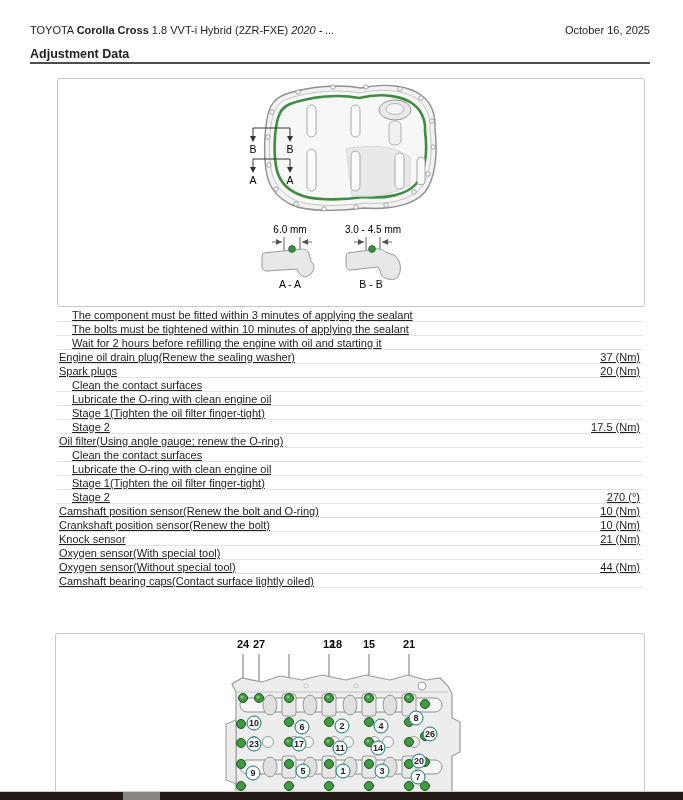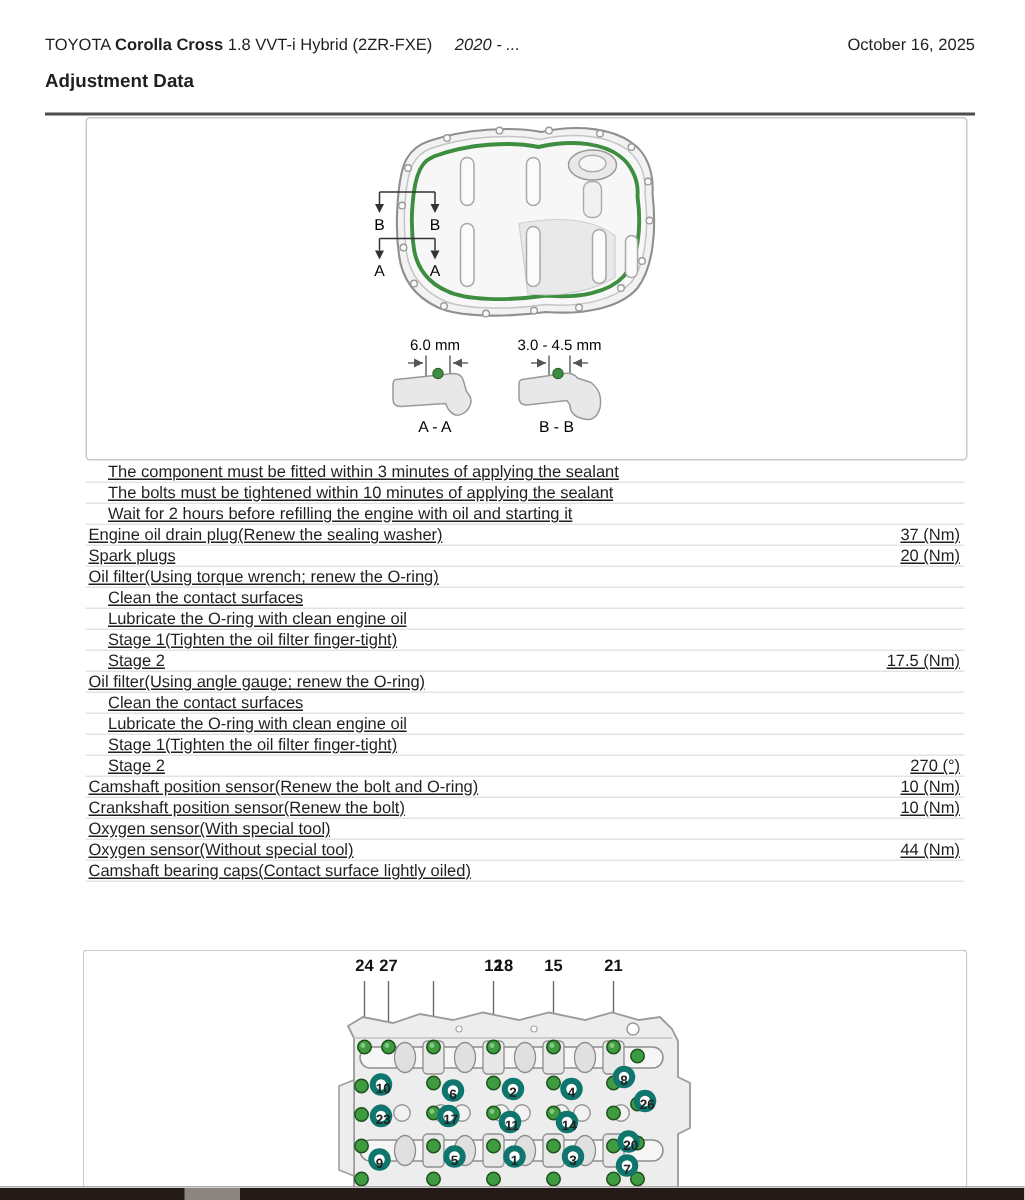--- a/index.html
+++ b/index.html
@@ -5,41 +5,41 @@
   html,body{margin:0;padding:0;}
   body{
     width:683px;height:800px;position:relative;overflow:hidden;
     background:#ffffff;color:#1f1f1f;
     font-family:"Liberation Sans", sans-serif;
   }
   
   .doc-header{position:absolute;left:30px;top:24px;width:620px;display:flex;justify-content:space-between;font-size:11px;}
   .doc-header .title-left span{white-space:pre;}
   .b{font-weight:bold;}
-  .i{font-style:italic;margin-left:12px;}
+  .i{font-style:italic;}
   .section-title{
     position:absolute;left:30px;top:47px;width:620px;
-    font-size:12.5px;font-weight:bold;padding-bottom:14px;
+    font-size:12.5px;font-weight:bold;padding-bottom:1px;
     border-bottom:2px solid #4d4d4d;
   }
   
   .frame{position:absolute;border:1px solid #c9c9c9;border-radius:3px;background:#fff;}
   #box-sump{left:57px;top:78px;width:586px;height:227px;}
   #box-head{left:55px;top:633px;width:588px;height:167px;border-bottom:none;border-radius:3px 3px 0 0;overflow:hidden;}
   
   .spec-table{position:absolute;left:57px;top:308px;width:586px;font-size:11px;}
   .row{display:flex;justify-content:space-between;align-items:flex-start;height:14px;box-sizing:border-box;border-bottom:1px solid #e3e3e3;line-height:14px;text-decoration:underline;}
   .row .lbl{padding-left:2px;white-space:nowrap;overflow:hidden;}
   .row.ind .lbl{padding-left:15px;}
   .row .val{padding-right:3px;white-space:nowrap;}
   
   .top-label{position:absolute;top:4px;transform:translateX(-50%);font-size:11px;font-weight:bold;color:#111;}
   .bubble{
     position:absolute;width:15px;height:15px;border-radius:50%;
-    background:#fff;border:4px solid #0f766e;box-sizing:border-box;
+    background:#fff;border:1px solid #0f766e;box-sizing:border-box;
     font-size:9px;font-weight:bold;text-align:center;line-height:13px;color:#222;
     transform:translate(-50%,-50%);
   }
   
   .bottom-bar{position:absolute;left:0;top:791px;width:683px;height:9px;background:#241b19;border-top:1px solid #cfcfcf;box-sizing:content-box;z-index:20;}
   .bottom-bar .thumb{position:absolute;left:123px;top:0;width:37px;height:100%;background:#8a8581;}
   svg text{font-family:"Liberation Sans", sans-serif;}
 </style>
 </head>
 <body>
@@ -162,24 +162,20 @@
       <span class="val"></span>
     </div>
   <div class="row">
       <span class="lbl">Engine oil drain plug(Renew the sealing washer)</span>
       <span class="val">37 (Nm)</span>
     </div>
   <div class="row">
       <span class="lbl">Spark plugs</span>
       <span class="val">20 (Nm)</span>
     </div>
-  <div class="row">
-      <span class="lbl">Oil filter(Using torque wrench; renew the O-ring)</span>
-      <span class="val"></span>
-    </div>
   <div class="row ind">
       <span class="lbl">Clean the contact surfaces</span>
       <span class="val"></span>
     </div>
   <div class="row ind">
       <span class="lbl">Lubricate the O-ring with clean engine oil</span>
       <span class="val"></span>
     </div>
   <div class="row ind">
       <span class="lbl">Stage 1(Tighten the oil filter finger-tight)</span>
@@ -209,20 +205,24 @@
       <span class="lbl">Stage 2</span>
       <span class="val">270 (°)</span>
     </div>
   <div class="row">
       <span class="lbl">Camshaft position sensor(Renew the bolt and O-ring)</span>
       <span class="val">10 (Nm)</span>
     </div>
   <div class="row">
       <span class="lbl">Crankshaft position sensor(Renew the bolt)</span>
       <span class="val">10 (Nm)</span>
+    </div>
+  <div class="row">
+      <span class="lbl">Knock sensor</span>
+      <span class="val">21 (Nm)</span>
     </div>
   <div class="row">
       <span class="lbl">Oxygen sensor(With special tool)</span>
       <span class="val"></span>
     </div>
   <div class="row">
       <span class="lbl">Oxygen sensor(Without special tool)</span>
       <span class="val">44 (Nm)</span>
     </div>
   <div class="row">

